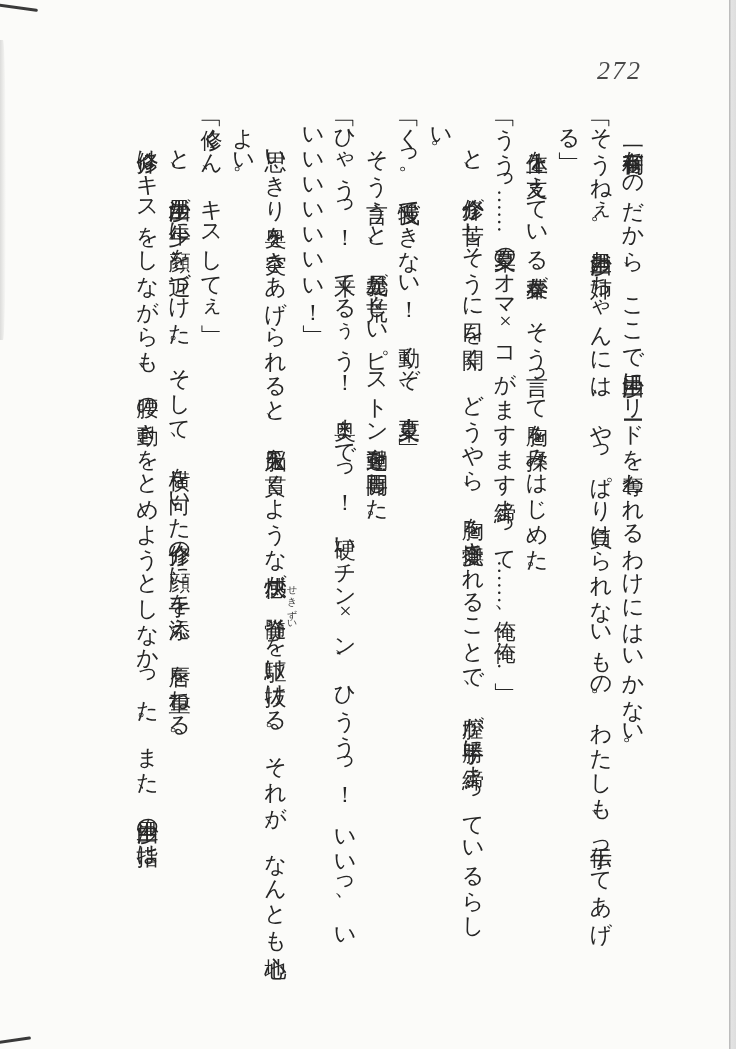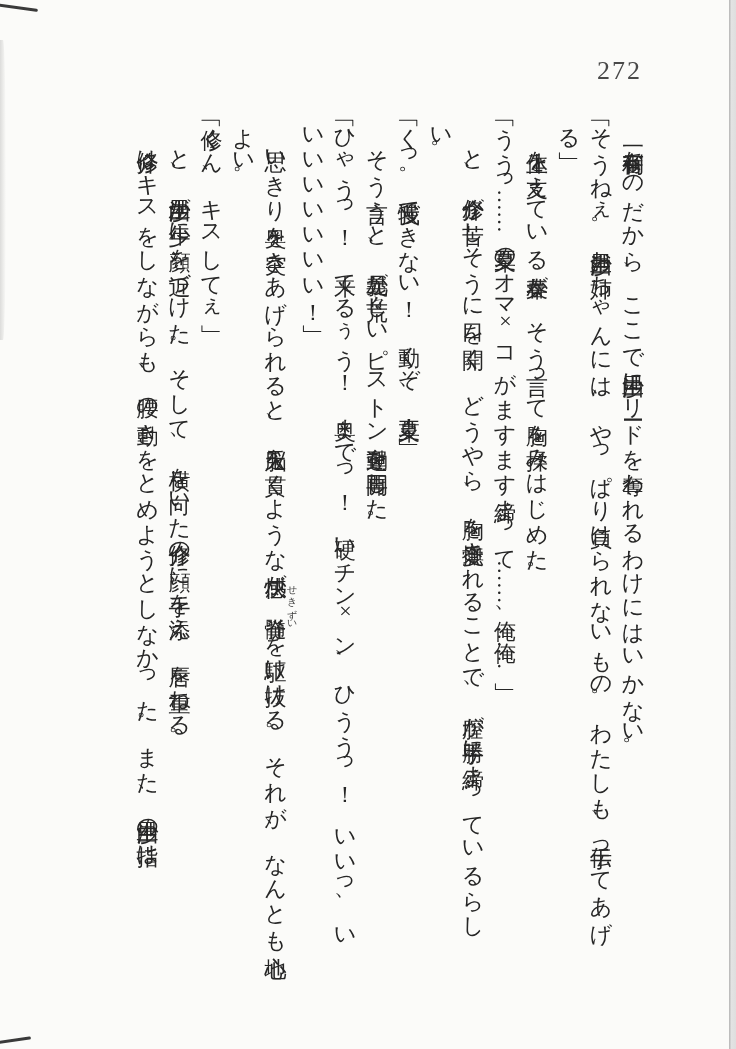--- a/index.html
+++ b/index.html
@@ -52,20 +52,21 @@
     width: 38px;
     transform: rotate(-8deg);
   }
   .page-number {
     position: absolute;
     top: 56px;
     left: 597px;
     font-size: 26px;
     letter-spacing: 2px;
     color: #494949;
+    font-style: italic;
   }
   
   .text-block {
     position: absolute;
     top: 113px;
     right: 87px;
     height: 836px; 
     writing-mode: vertical-rl;
     -webkit-writing-mode: vertical-rl;
     text-orientation: mixed;

